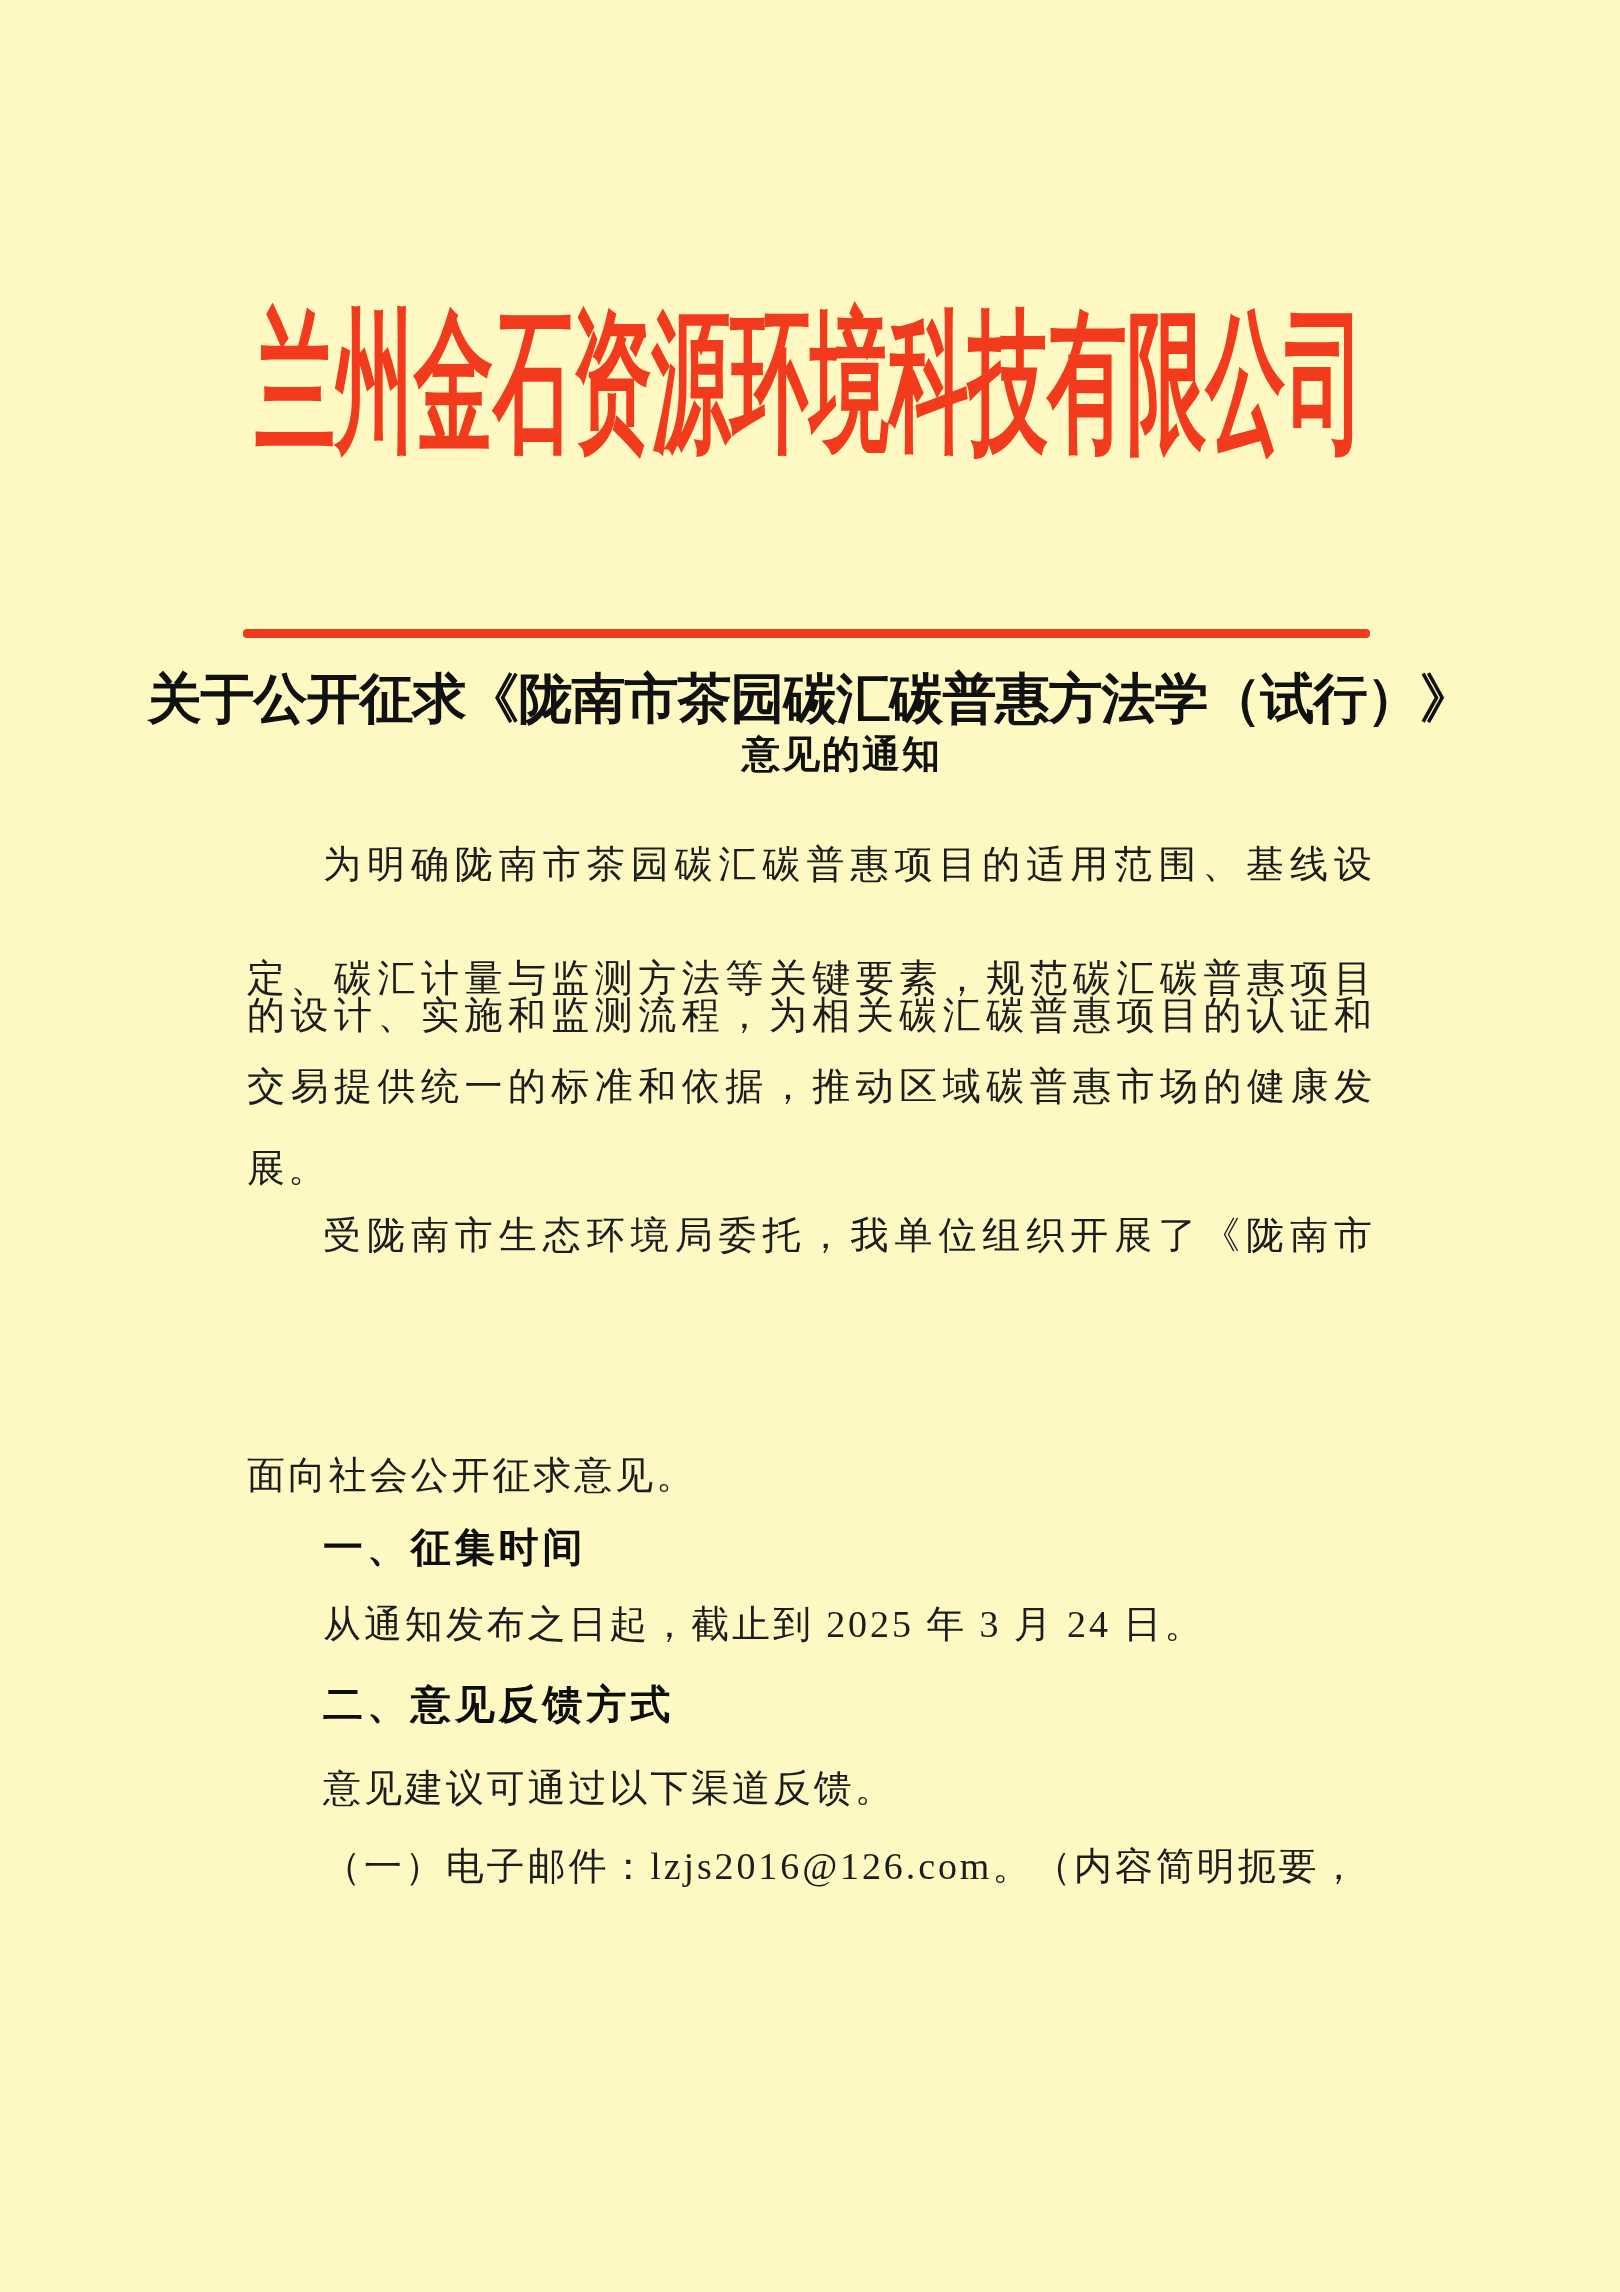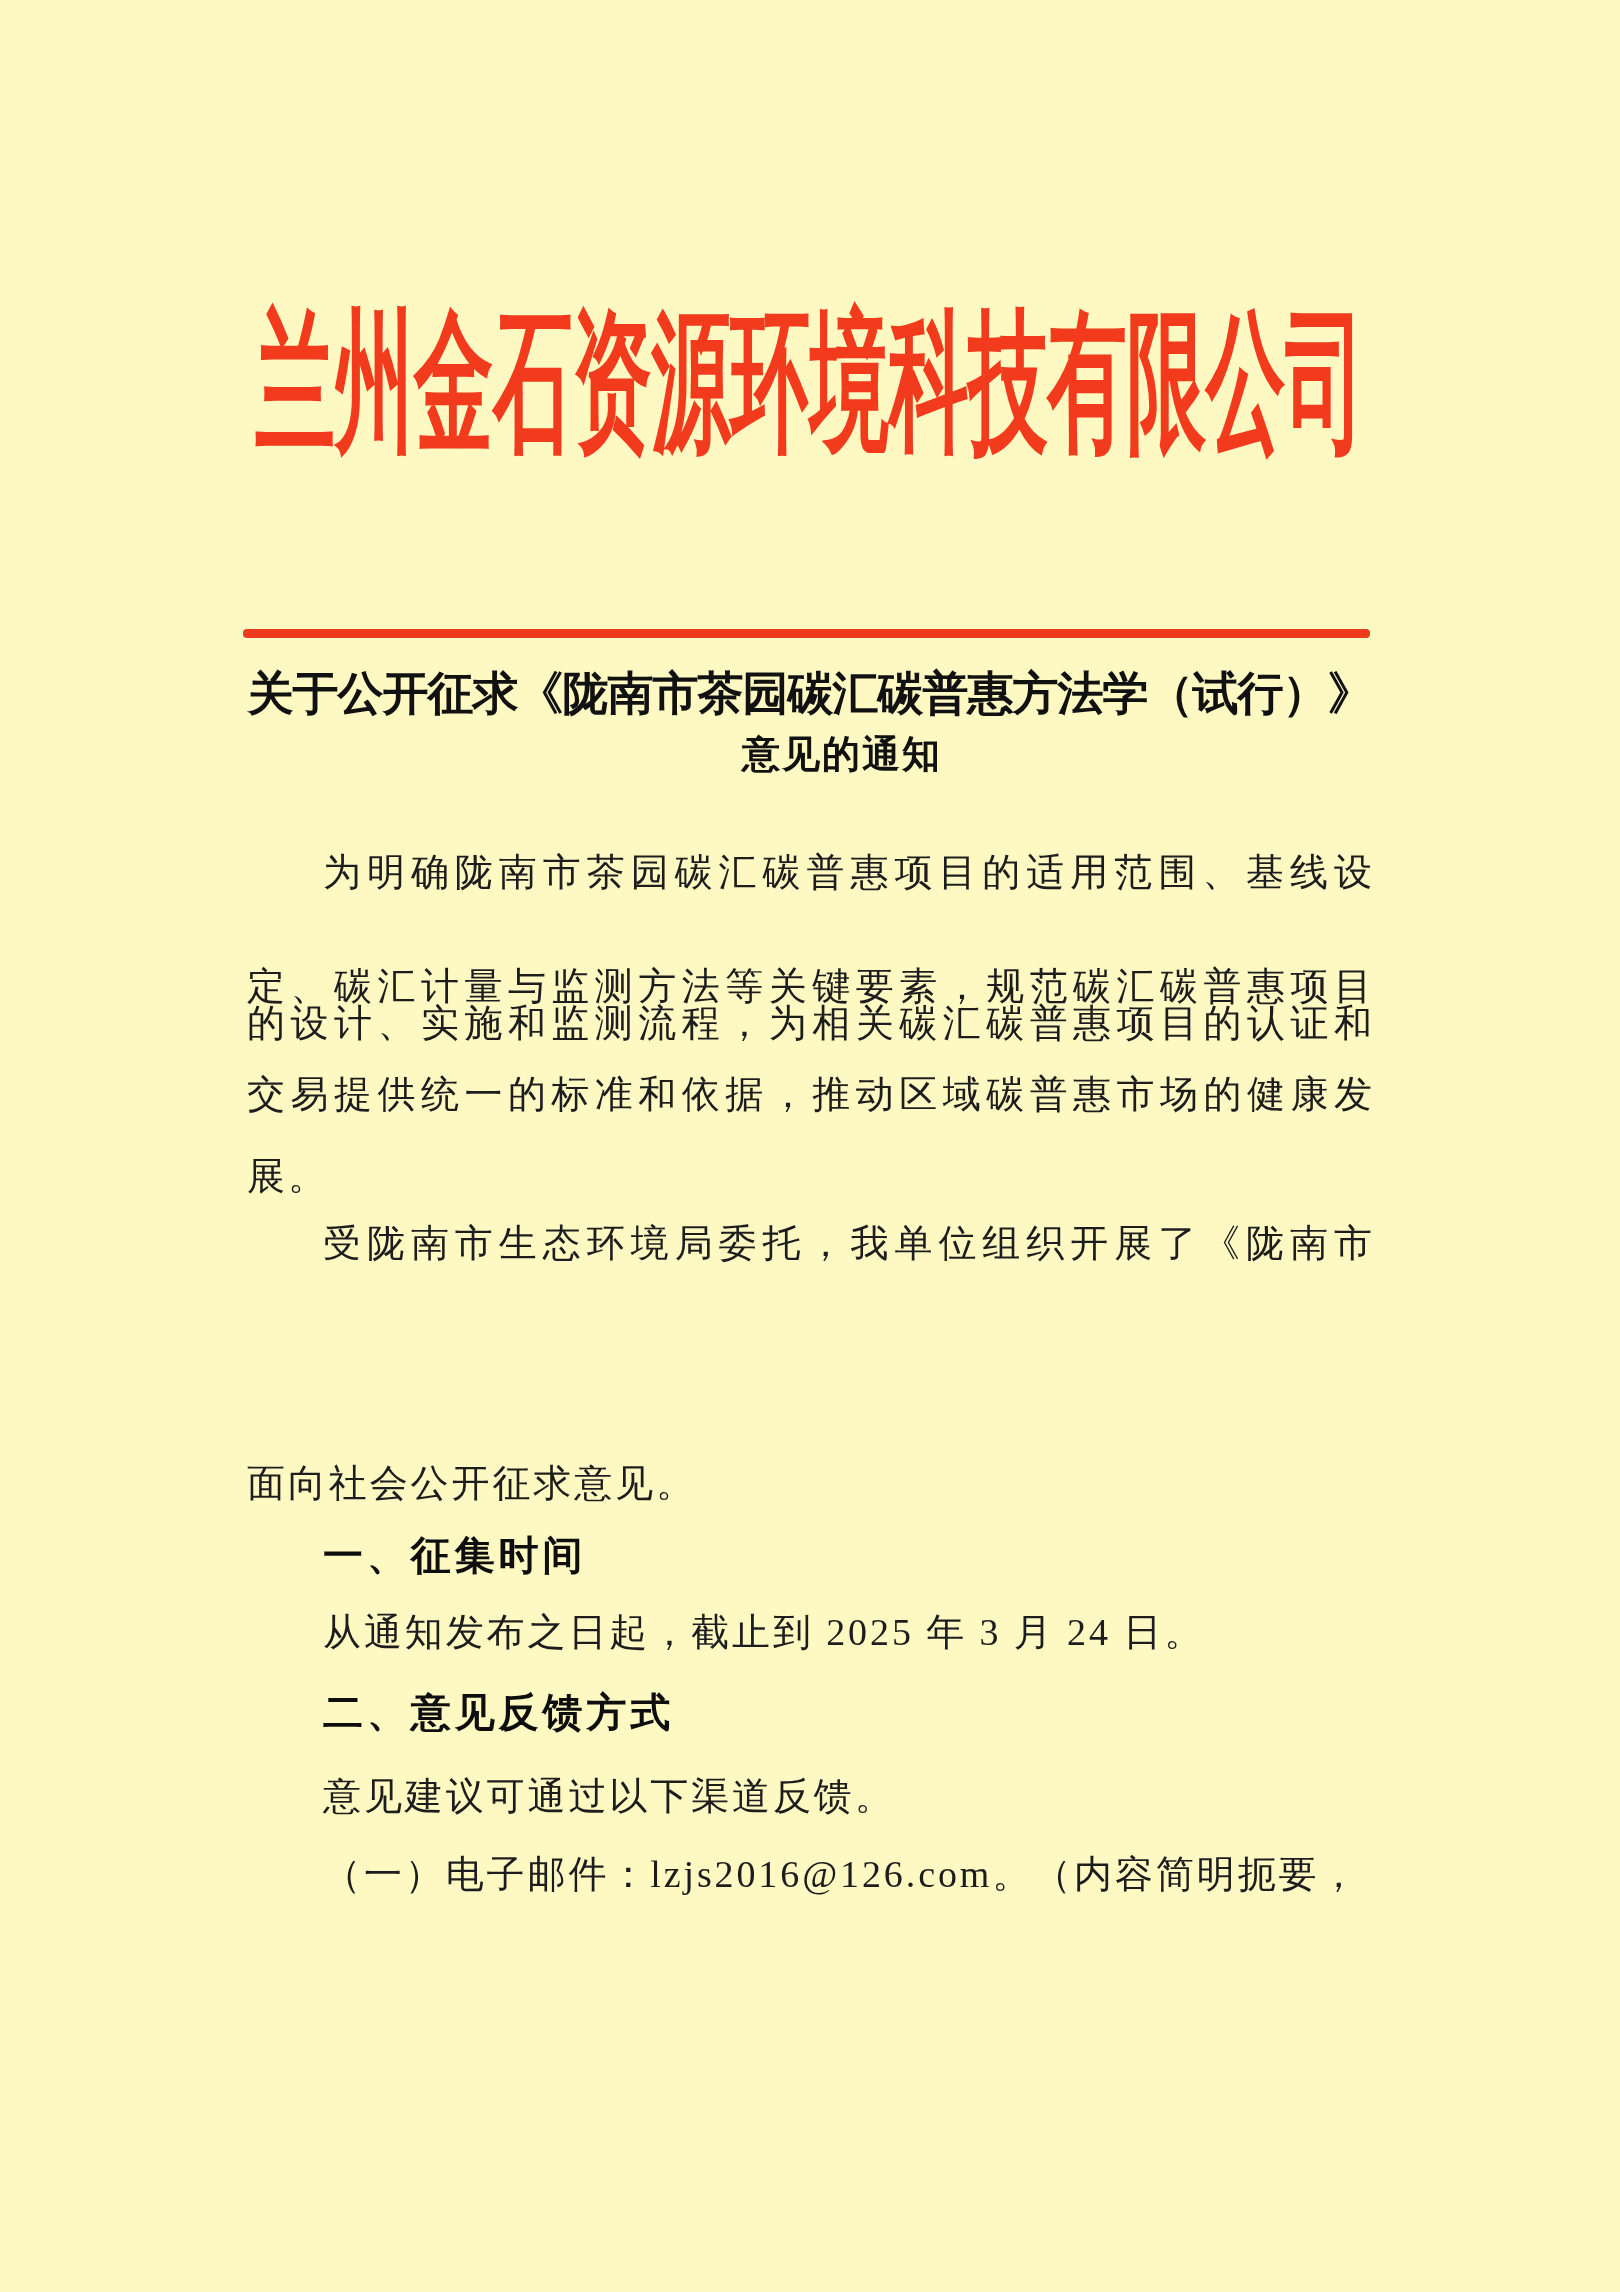--- a/index.html
+++ b/index.html
@@ -36,26 +36,26 @@
   
   .title-line{
     position:absolute;
     left:0;width:100%;
     text-align:center;
     font-weight:bold;
     color:#111;
     white-space:nowrap;
     letter-spacing:-1px;
   }
-  .title-l1{top:663px;font-size:46px;}
+  .title-l1{top:663px;font-size:54px;}
   .title-l2{top:729px;font-size:38px;letter-spacing:2px;padding-left:32px;}
   
   .body-area{
     position:absolute;
-    left:247px;top:8px;
+    left:247px;top:0;
     width:1125px;height:1643px;
   }
   .bl{
     position:absolute;
     left:0;width:1125px;
     font-size:38px;
     line-height:45px;
     letter-spacing:2.9px;
     white-space:pre-wrap;
     color:#1d1d1d;

